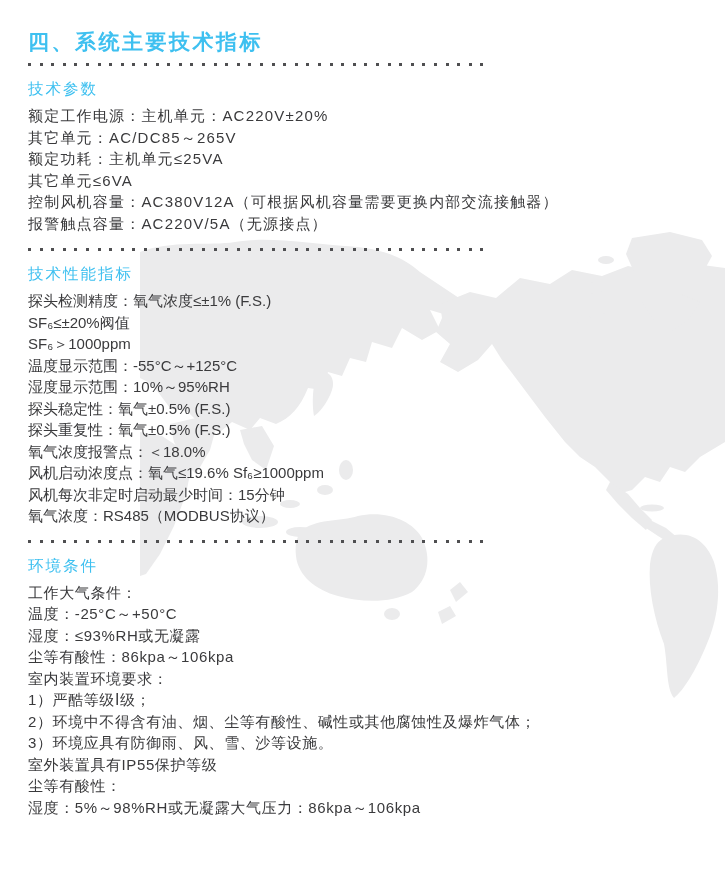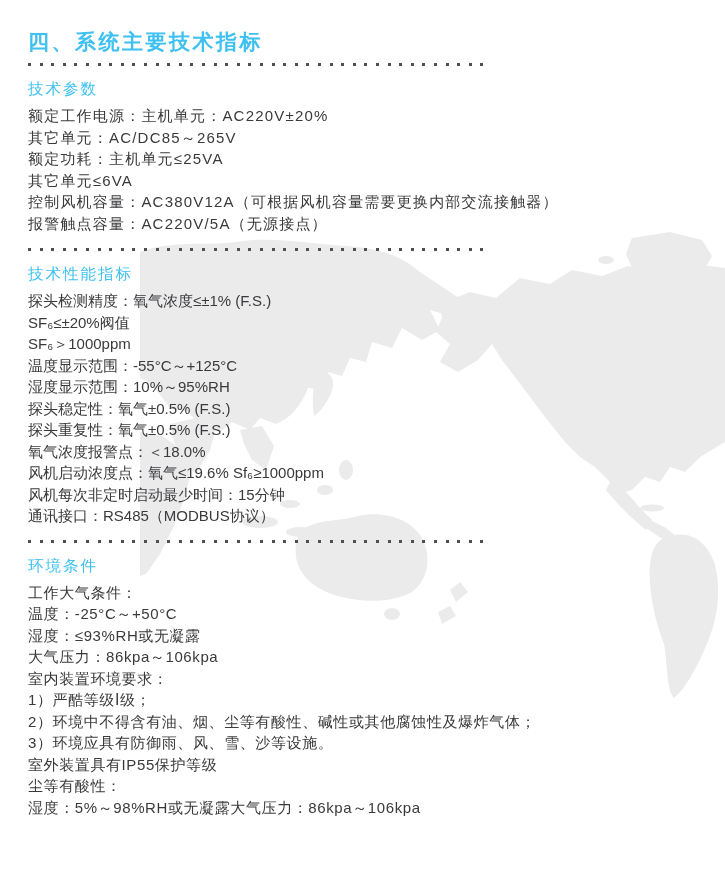--- a/index.html
+++ b/index.html
@@ -141,33 +141,33 @@
       <li>探头检测精度：氧气浓度≤±1% (F.S.)</li>
       <li>SF₆≤±20%阀值</li>
       <li>SF₆＞1000ppm</li>
       <li>温度显示范围：-55°C～+125°C</li>
       <li>湿度显示范围：10%～95%RH</li>
       <li>探头稳定性：氧气±0.5% (F.S.)</li>
       <li>探头重复性：氧气±0.5% (F.S.)</li>
       <li>氧气浓度报警点：＜18.0%</li>
       <li>风机启动浓度点：氧气≤19.6% Sf₆≥1000ppm</li>
       <li>风机每次非定时启动最少时间：15分钟</li>
-      <li>通讯接口：RS485（MODBUS协议）</li>
+      <li>氧气浓度：RS485（MODBUS协议）</li>
     </ul>
   </section>
 
   <div class="dotted gap-before-div3"></div>
 
   <section>
     <h2 class="sec-h">环境条件</h2>
     <ul class="lines sec-env">
       <li>工作大气条件：</li>
       <li>温度：-25°C～+50°C</li>
       <li>湿度：≤93%RH或无凝露</li>
-      <li>大气压力：86kpa～106kpa</li>
+      <li>尘等有酸性：86kpa～106kpa</li>
       <li>室内装置环境要求：</li>
       <li>1）严酷等级Ⅰ级；</li>
       <li>2）环境中不得含有油、烟、尘等有酸性、碱性或其他腐蚀性及爆炸气体；</li>
       <li>3）环境应具有防御雨、风、雪、沙等设施。</li>
       <li>室外装置具有IP55保护等级</li>
       <li>尘等有酸性：</li>
       <li>湿度：5%～98%RH或无凝露大气压力：86kpa～106kpa</li>
     </ul>
   </section>
 

